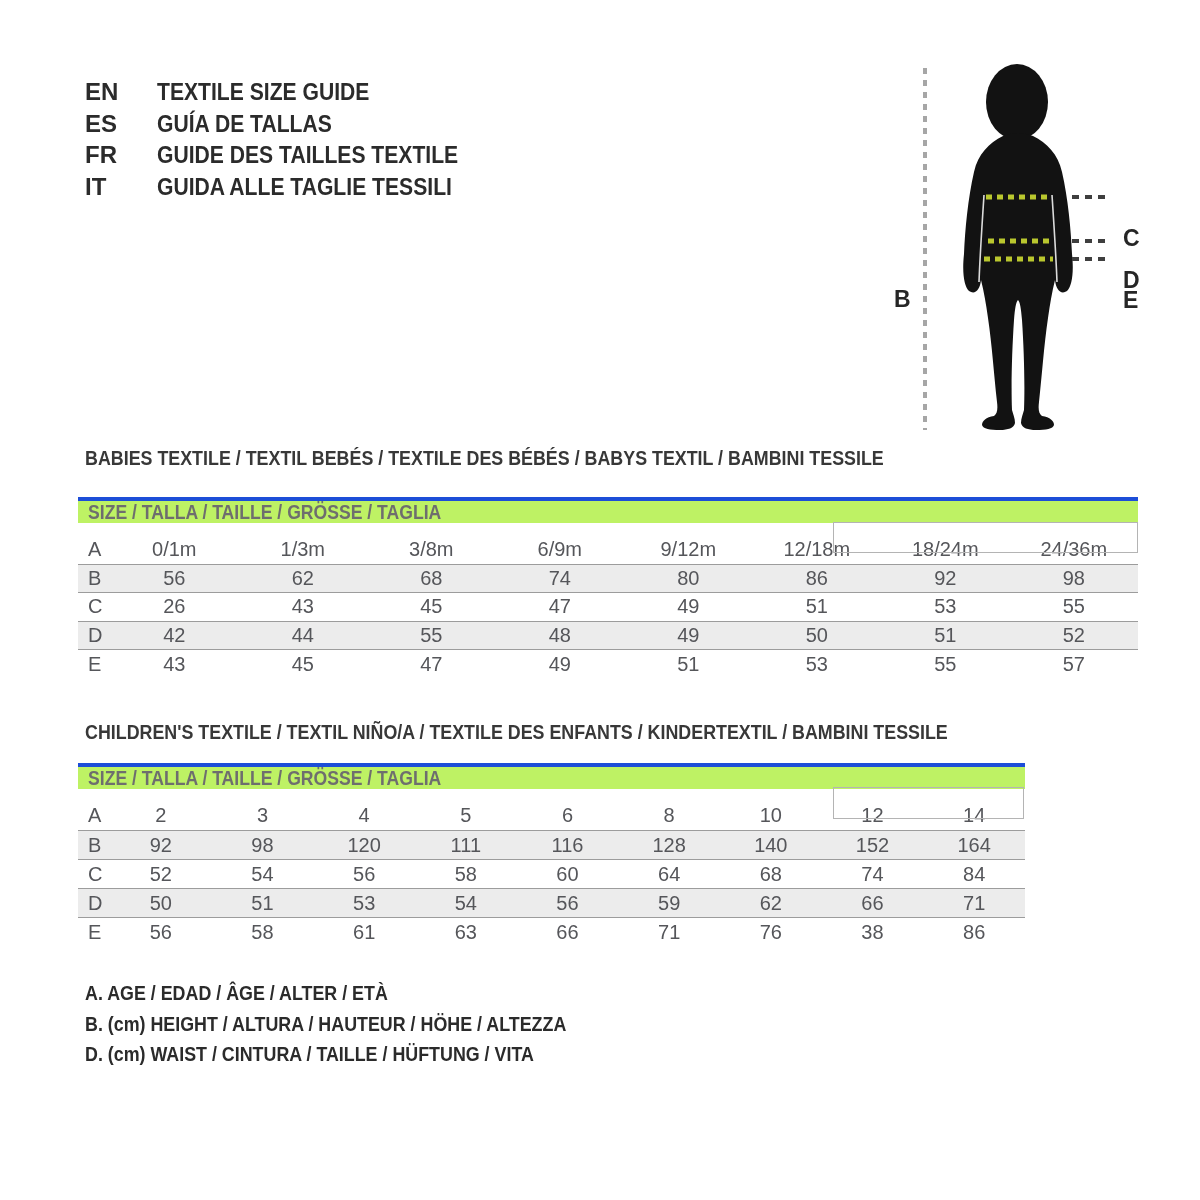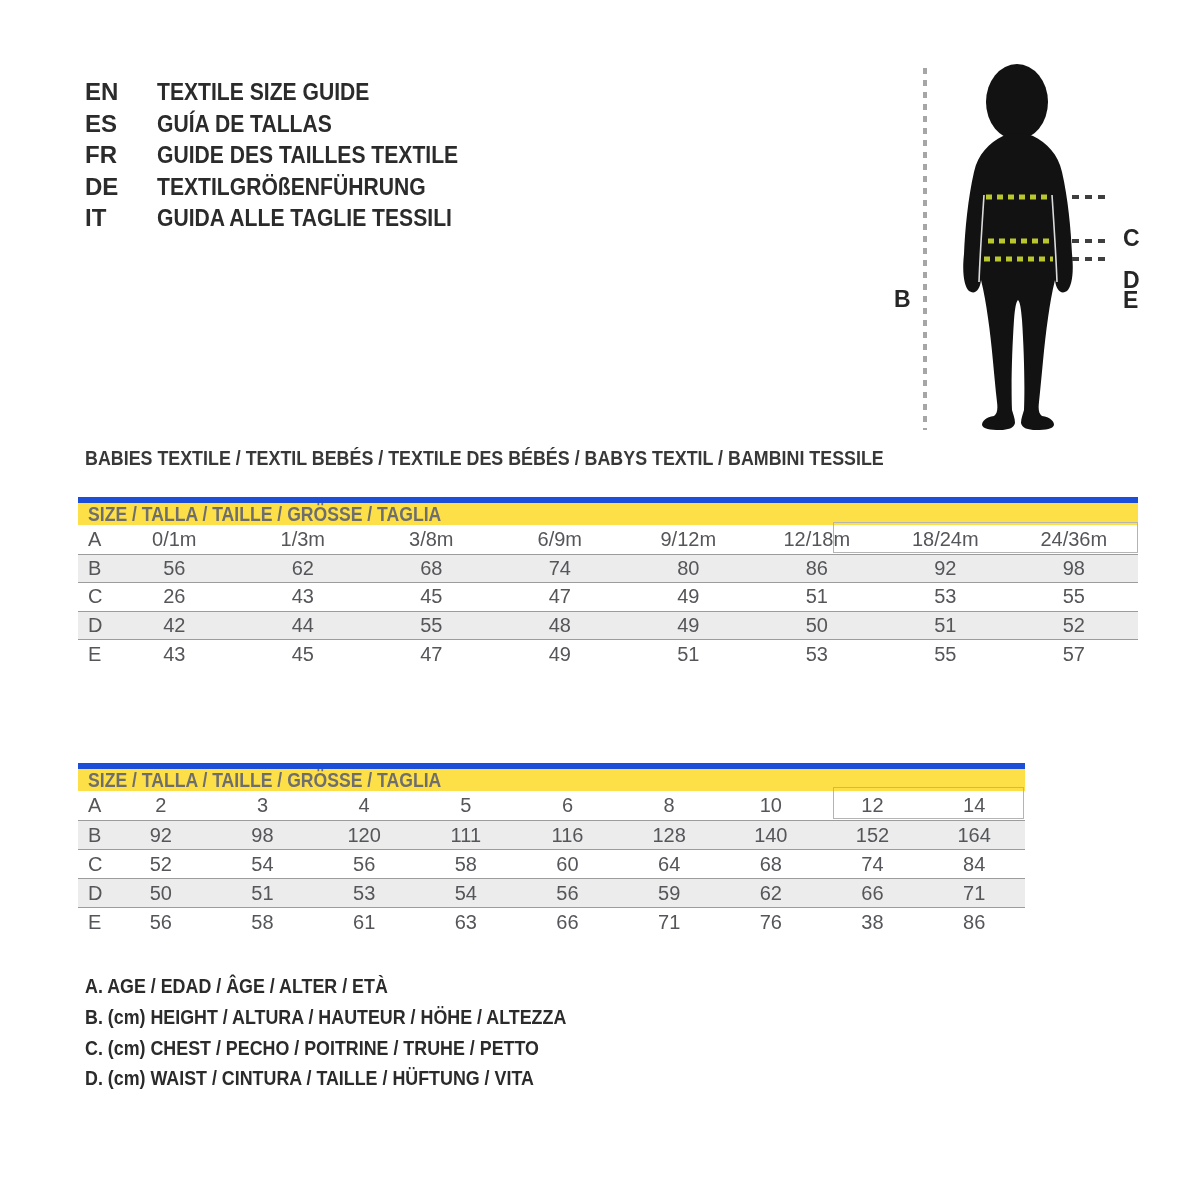--- a/index.html
+++ b/index.html
@@ -30,64 +30,60 @@
   
   .sect-title { position:absolute; font-size:21px; font-weight:700; color:#383838; line-height:22px; }
   .babies-title   { left:85px; top:447px; }
   .children-title { left:85px; top:721px; }
 
   
   .size-table { position:absolute; }
   .babies-table   { left:78px; top:497px; width:1060px; }
   .children-table { left:78px; top:763px; width:947px; }
   .t-head {
-    height:22px; border-top:6px solid #1d4ed8; background:#fde047;
-    display:flex; align-items:center; padding-left:10px; margin-bottom:0;
+    height:22px; border-top:4px solid #1d4ed8; background:#bef264;
+    display:flex; align-items:center; padding-left:10px; margin-bottom:12px;
     box-sizing:content-box;
   }
   .t-head .t-head-text { font-size:20px; font-weight:700; color:#6e6e6e; }
   .t-row { display:grid; align-items:center; box-sizing:border-box; }
   .babies-table .t-row   { height:28.6px; }
   .children-table .t-row { height:29px; }
   .t-row.stripe { background:#ececec; }
   .t-row.lined  { border-top:1px solid #9c9c9c; }
   .t-label { padding-left:10px; font-size:20px; color:#55565a; }
   .t-val   { text-align:center; font-size:20px; color:#55565a; }
 
   
   .hl-box { position:absolute; border:1px solid #b4b4b4; background:transparent; box-sizing:border-box; }
   .hl-babies   { left:833px; top:522px; width:305px; height:31px; }
   .hl-children { left:833px; top:787px; width:191px; height:32px; }
 
   
   .legend { position:absolute; left:85px; top:974px; }
-  .legend-row { display:flex; align-items:flex-start; height:30.8px; }
+  .legend-row { display:flex; align-items:flex-end; height:30.8px; }
   .legend-text { font-size:21px; font-weight:700; color:#2b2b2b; }
 </style>
 </head>
 <body>
 
 <div class="canvas">
 
   <section class="lang-guide">
       <div class="lang-row">
         <span class="lang-code">EN</span>
         <span class="lang-label cond sx88">TEXTILE SIZE GUIDE</span>
       </div>
       <div class="lang-row">
         <span class="lang-code">ES</span>
         <span class="lang-label cond sx88">GUÍA DE TALLAS</span>
       </div>
       <div class="lang-row">
         <span class="lang-code">FR</span>
         <span class="lang-label cond sx88">GUIDE DES TAILLES TEXTILE</span>
-      </div>
-      <div class="lang-row">
-        <span class="lang-code">DE</span>
-        <span class="lang-label cond sx88">TEXTILGRÖßENFÜHRUNG</span>
       </div>
       <div class="lang-row">
         <span class="lang-code">IT</span>
         <span class="lang-label cond sx88">GUIDA ALLE TAGLIE TESSILI</span>
       </div>
     </section>
 
   <section class="figure">
     <svg width="300" height="420" viewBox="0 0 300 420">
 
@@ -201,20 +197,23 @@
           <span class="t-val">49</span>
           <span class="t-val">51</span>
           <span class="t-val">53</span>
           <span class="t-val">55</span>
           <span class="t-val">57</span>
         </div>
       </div>
   </div>
   <div class="hl-box hl-babies"></div>
 
+  <div class="sect-title children-title">
+    <span class="cond sx85">CHILDREN'S TEXTILE / TEXTIL NIÑO/A / TEXTILE DES ENFANTS / KINDERTEXTIL / BAMBINI TESSILE</span>
+  </div>
   <div class="size-table children-table">
     <div class="t-head">
       <span class="t-head-text cond sx88">SIZE / TALLA / TAILLE / GRÖSSE / TAGLIA</span>
     </div>
     <div class="t-body">
         <div class="t-row" style="grid-template-columns: 32px repeat(9, 1fr);">
           <span class="t-label">A</span>
           <span class="t-val">2</span>
           <span class="t-val">3</span>
           <span class="t-val">4</span>
@@ -278,20 +277,17 @@
   <div class="hl-box hl-children"></div>
 
   <section class="legend">
       <div class="legend-row">
         <span class="legend-text cond sx85">A. AGE / EDAD / ÂGE / ALTER / ETÀ</span>
       </div>
       <div class="legend-row">
         <span class="legend-text cond sx85">B. (cm) HEIGHT / ALTURA / HAUTEUR / HÖHE / ALTEZZA</span>
       </div>
       <div class="legend-row">
-        <span class="legend-text cond sx85">C. (cm) CHEST / PECHO / POITRINE / TRUHE / PETTO</span>
-      </div>
-      <div class="legend-row">
         <span class="legend-text cond sx85">D. (cm) WAIST / CINTURA / TAILLE / HÜFTUNG / VITA</span>
       </div>
     </section>
 
 </div>
 
 </body></html>

